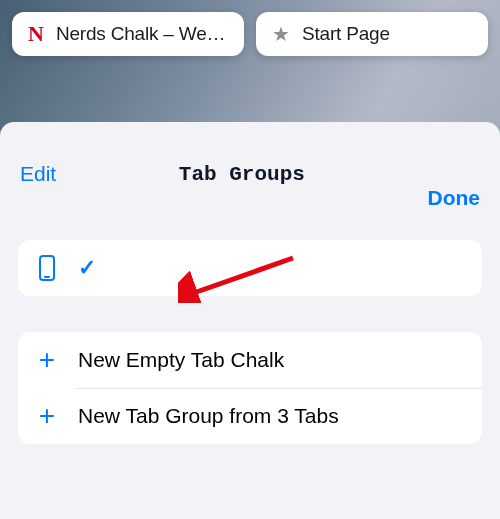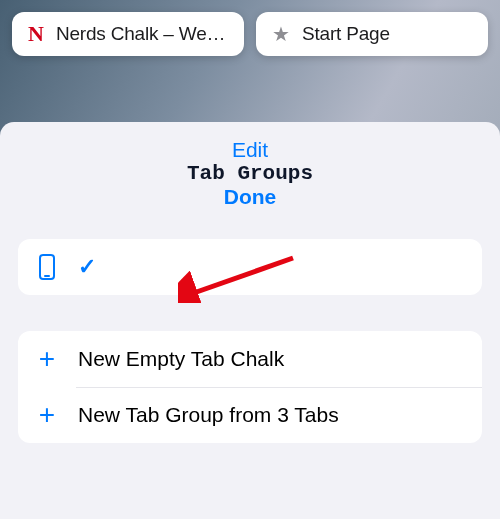--- a/index.html
+++ b/index.html
@@ -53,29 +53,29 @@
       left: 0; right: 0; bottom: 0;
       top: 122px;
       background: #f2f2f7;
       border-radius: 14px 14px 0 0;
     }
     .sheet-header {
       display: flex;
       align-items: center;
       justify-content: space-between;
       padding: 16px 20px 18px 20px;
-      flex-direction: column;
     }
     .sheet-header .link {
       font-size: 21px;
       color: #007aff;
       font-weight: 400;
     }
     .sheet-header .done {
       font-weight: 600;
+      margin-top: 48px;
     }
     .sheet-header .title {
       font-size: 21px;
       font-weight: 700;
       color: #0f172a;
       font-family: Liberation Mono, monospace;
     }
     .section {
       background: #fff;
       border-radius: 12px;

